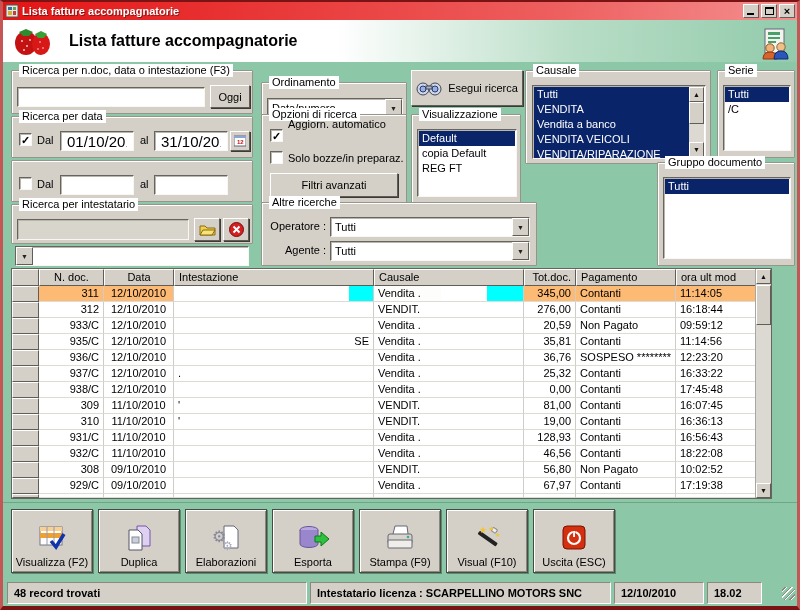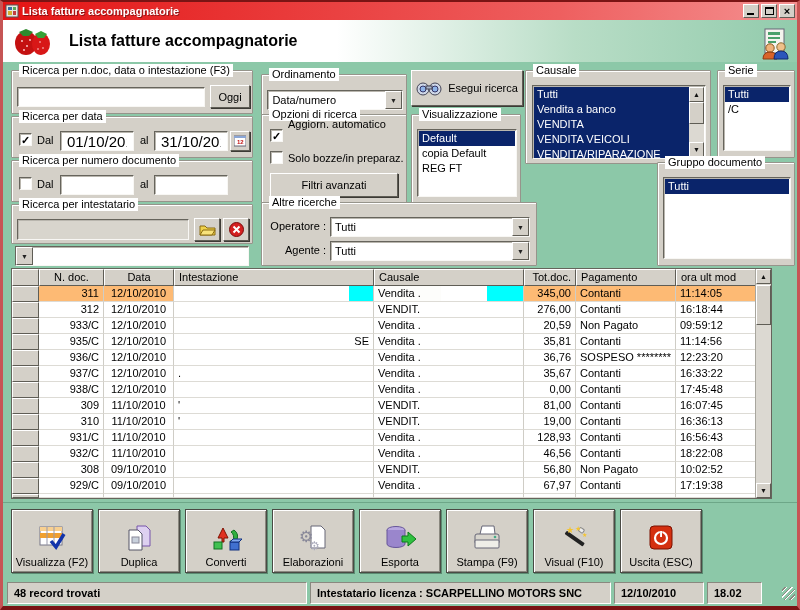--- a/index.html
+++ b/index.html
@@ -176,21 +176,20 @@
       <span class="btn" style="left:218px;top:14px;width:20px;height:20px;">
         <svg width="12" height="12">
             <rect x="0" y="1" width="12" height="10" fill="#fff" stroke="#667"></rect>
             <rect x="0" y="1" width="12" height="2" fill="#8aa6d6"></rect>
             <text x="3" y="9" font-size="6" fill="#c01010" font-weight="bold">12</text>
           </svg>
       </span>
     </div>
 
     <div class="group" style="left:8px;top:98px;width:242px;height:42px;">
-      <span class="glabel">Ricerca per numero documento</span>
       <span class="cb" style="left:7px;top:16px;"></span>
       <span class="flabel" style="left:25px;top:17px;">Dal</span>
       <input class="edit" style="left: 48px; top: 14px; width: 74px; height: 20px;" value="">
       <span class="flabel" style="left:128px;top:17px;">al</span>
       <input class="edit" style="left: 142px; top: 14px; width: 74px; height: 20px;" value="">
     </div>
 
     <div class="group" style="left:8px;top:142px;width:242px;height:40px;">
       <span class="glabel">Ricerca per intestatario</span>
       <input class="edit disabled" style="left: 5px; top: 14px; width: 172px; height: 21px;" value="">
@@ -205,21 +204,21 @@
             <circle cx="7.5" cy="7.5" r="7" fill="#d42020" stroke="#7a0a0a"></circle>
             <path d="M4.5 4.5 L10.5 10.5 M10.5 4.5 L4.5 10.5" stroke="#fff" stroke-width="2"></path>
           </svg>
       </span>
     </div>
 
     <div class="combo" style="left:12px;top:184px;width:234px;height:20px;">
       <span class="cbtn">▼</span>
     </div>
 
-    <div class="group" style="left:258px;top:12px;width:146px;height:42px;text-align:right;">
+    <div class="group" style="left:258px;top:20px;width:146px;height:42px;">
       <span class="glabel">Ordinamento</span>
       <div class="combo" style="left:5px;top:15px;width:136px;height:20px;">
         <span class="ctext">Data/numero</span>
         <span class="cbtn">▼</span>
       </div>
     </div>
 
     <div class="group" style="left:258px;top:52px;width:146px;height:90px;">
       <span class="glabel">Opzioni di ricerca</span>
       <span class="cb checked" style="left:8px;top:14px;"></span>
@@ -246,22 +245,22 @@
           <div class="lb-item sel">Default</div>
           <div class="lb-item">copia Default</div>
           <div class="lb-item">REG FT</div>
         </div>
     </div>
 
     <div class="group" style="left:522px;top:8px;width:186px;height:94px;">
       <span class="glabel">Causale</span>
       <div class="listbox" style="left:6px;top:14px;width:174px;height:74px;">
         <div class="lb-item sel">Tutti</div>
+          <div class="lb-item sel">VENDITA</div>
           <div class="lb-item sel">Vendita a banco</div>
-          <div class="lb-item sel">VENDITA</div>
           <div class="lb-item sel">VENDITA VEICOLI</div>
           <div class="lb-item sel">VENDITA/RIPARAZIONE</div>
           <div class="lb-scroll">
           <span class="sb-btn" style="top:0;">▲</span>
           <span class="sb-thumb" style="top:15px;height:22px;"></span>
           <span class="sb-btn" style="bottom:0;">▼</span>
         </div>
       </div>
     </div>
 
@@ -357,21 +356,21 @@
             <span class="td c-tot">36,76</span>
             <span class="td c-pag">SOSPESO ********</span>
             <span class="td c-ora">12:23:20</span>
           </div>
           <div class="tr">
             <span class="rowsel"></span>
             <span class="td c-ndoc">937/C</span>
             <span class="td c-data">12/10/2010</span>
             <span class="td c-int">.</span>
             <span class="td c-caus">Vendita .</span>
-            <span class="td c-tot">35,67</span>
+            <span class="td c-tot">25,32</span>
             <span class="td c-pag">Contanti</span>
             <span class="td c-ora">16:33:22</span>
           </div>
           <div class="tr">
             <span class="rowsel"></span>
             <span class="td c-ndoc">938/C</span>
             <span class="td c-data">12/10/2010</span>
             <span class="td c-int"></span>
             <span class="td c-caus">Vendita .</span>
             <span class="td c-tot">0,00</span>
@@ -472,32 +471,20 @@
       </div>
       <div class="tb-btn">
         <span class="tb-ico">
           <svg width="30" height="28" viewBox="0 0 30 28">
             <path d="M13 2 h9 l4 4 v16 h-13 z" fill="#ddd0f0" stroke="#7755aa"></path>
             <path d="M5 6 h9 l4 4 v16 h-13 z" fill="#fff" stroke="#556"></path>
             <rect x="8" y="13" width="7" height="6" fill="#c8d0dc" stroke="#889"></rect>
           </svg>
         </span>
         <span class="tb-lbl">Duplica</span>
-      </div>
-      <div class="tb-btn">
-        <span class="tb-ico">
-          <svg width="32" height="28" viewBox="0 0 32 28">
-            <path d="M8 14 L13 4 L18 14 L14 14 L14 18 L12 18 L12 14 Z" fill="#e03020" stroke="#801000"></path>
-            <path d="M24 6 q6 4 2 12 l3 0 l-5 6 l-4 -7 l3 0 q2 -6 -2 -9 z" fill="#30b040" stroke="#107020"></path>
-            <rect x="4" y="18" width="8" height="7" fill="#40c050" stroke="#107020"></rect>
-            <rect x="20" y="18" width="9" height="8" fill="#4070d0" stroke="#103080"></rect>
-            <path d="M20 18 l3 -3 h9 l-3 3 z" fill="#80a8f0" stroke="#103080"></path>
-          </svg>
-        </span>
-        <span class="tb-lbl">Converti</span>
       </div>
       <div class="tb-btn">
         <span class="tb-ico">
           <svg width="32" height="28" viewBox="0 0 32 28">
             <path d="M14 2 h10 l4 4 v18 h-14 z" fill="#fff" stroke="#667"></path>
             <text x="2" y="18" font-size="16" fill="#889">⚙</text>
             <text x="12" y="26" font-size="12" fill="#aab">⚙</text>
           </svg>
         </span>
         <span class="tb-lbl">Elaborazioni</span>

